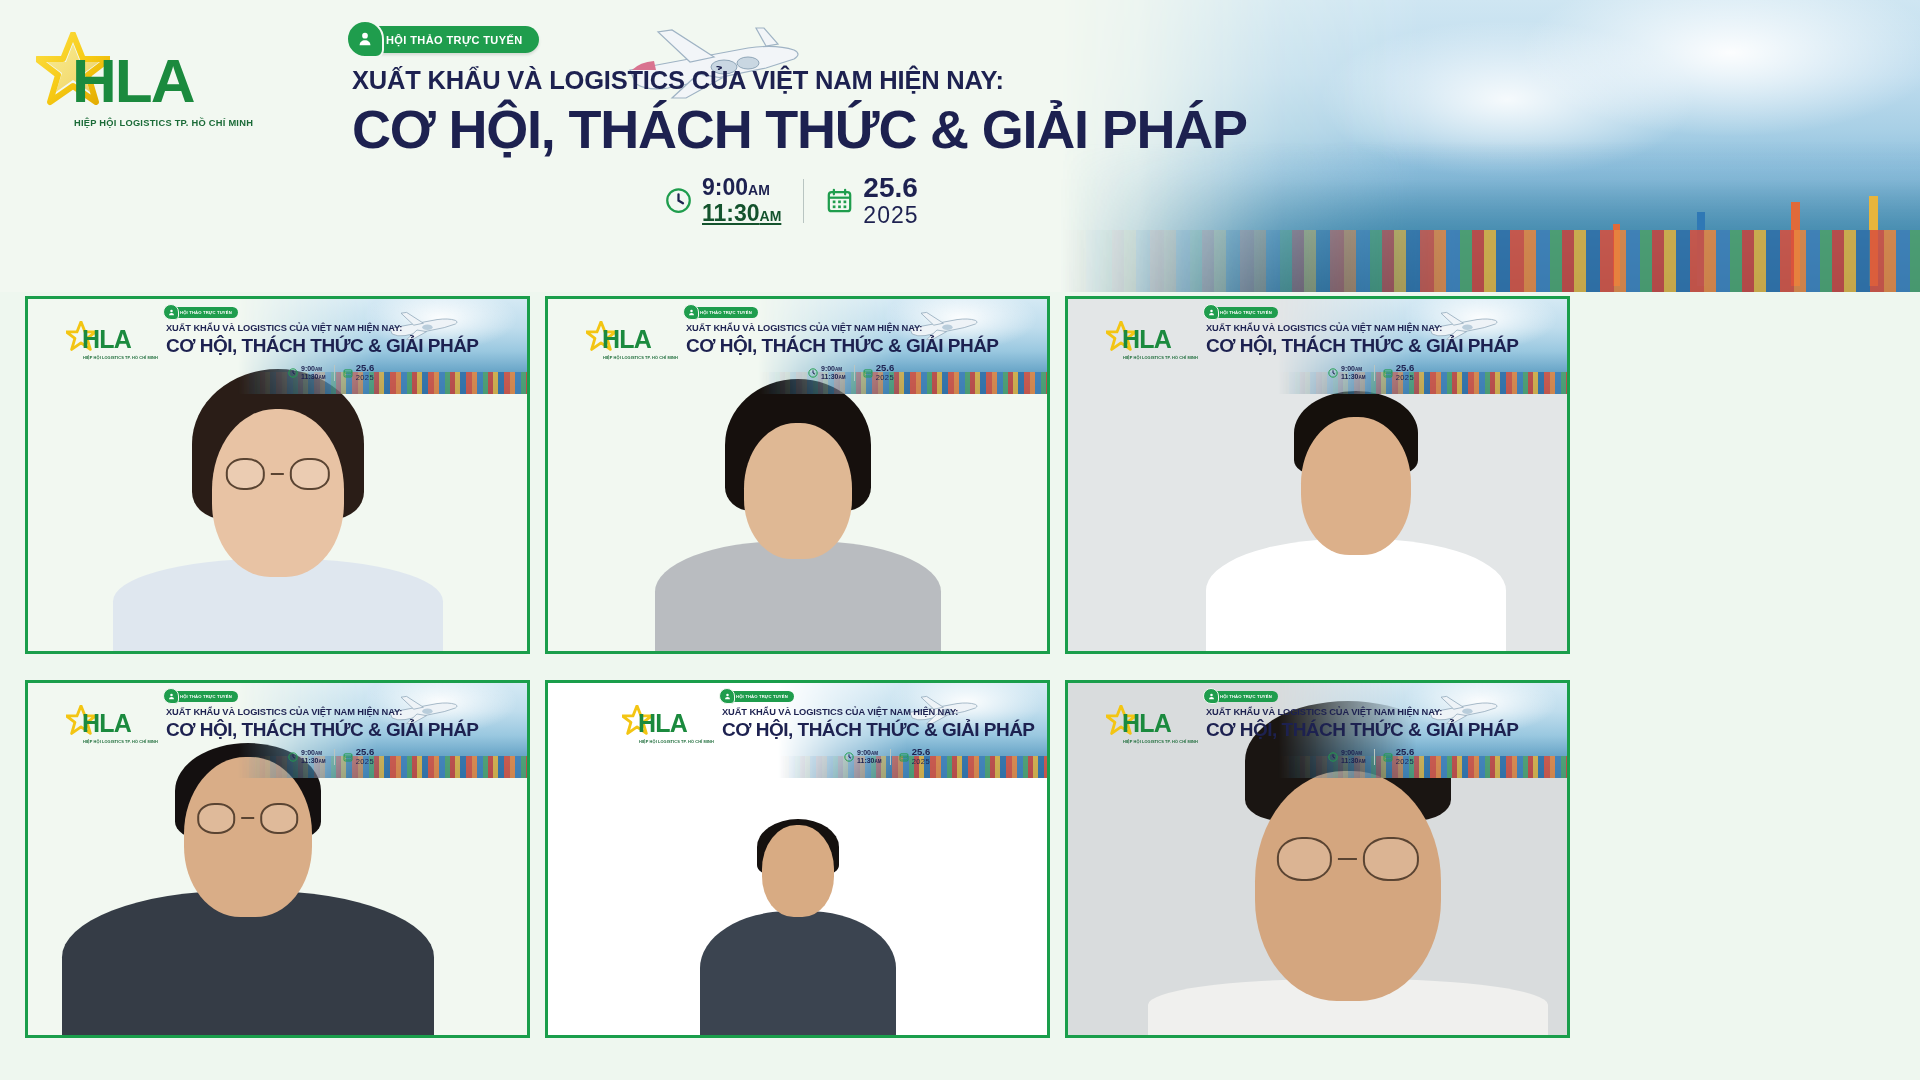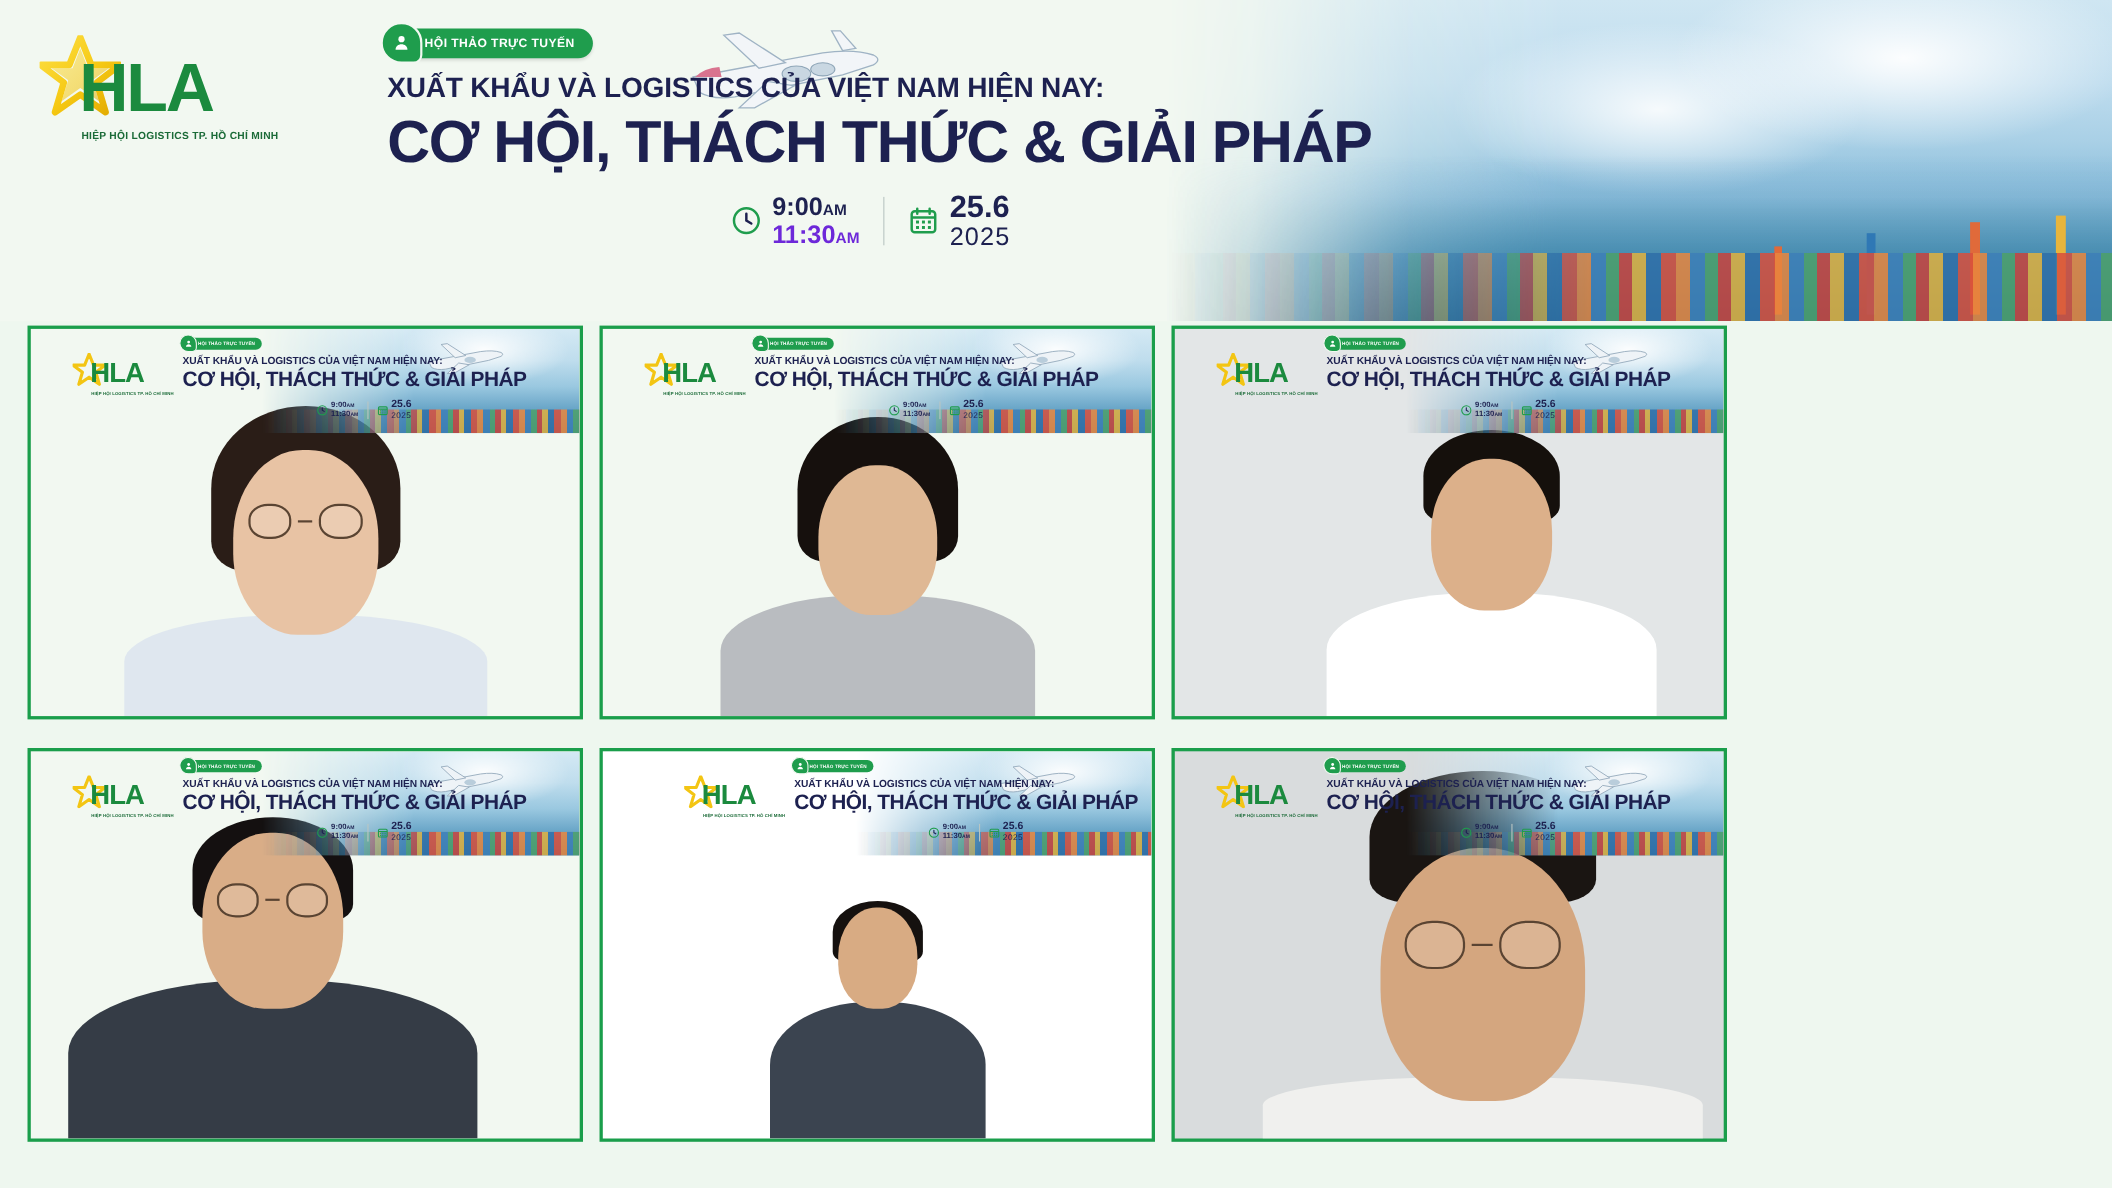--- a/index.html
+++ b/index.html
@@ -87,21 +87,21 @@
     font-size:54px; font-weight:bold; color:#1d2150;
     letter-spacing:-1.2px; white-space:nowrap; line-height:1.1;
   }
 
   .meta { position:absolute; left:665px; top:172px; display:flex; align-items:center; gap:0; }
   .meta-item { display:flex; align-items:center; gap:10px; }
   .meta-sep { width:1px; height:44px; background:#b9c5c2; margin:0 22px; }
   .meta-icon { width:27px; height:27px; flex:0 0 27px; }
   .meta-lines { display:flex; flex-direction:column; line-height:1.12;justify-content:space-between; }
   .meta-l1 { font-size:23px; font-weight:bold; color:#1d2150; white-space:nowrap; }
-  .meta-l2 { font-size:23px; font-weight:bold; color:#6d28d9; white-space:nowrap; }
+  .meta-l2 { font-size:23px; font-weight:bold; color:#14532d; white-space:nowrap;text-decoration:underline; }
   .meta-ampm { font-size:14px; font-weight:bold; }
   .date-l1 { font-size:28px; font-weight:bold; color:#1d2150; }
   .date-l2 { font-size:23px; font-weight:normal; color:#1d2150; letter-spacing:1px; }
 
   
   .grid {
     position:absolute; left:25px; top:296px;
     width:1870px; height:746px;
     display:grid;
     grid-template-columns:repeat(3, 505px);

